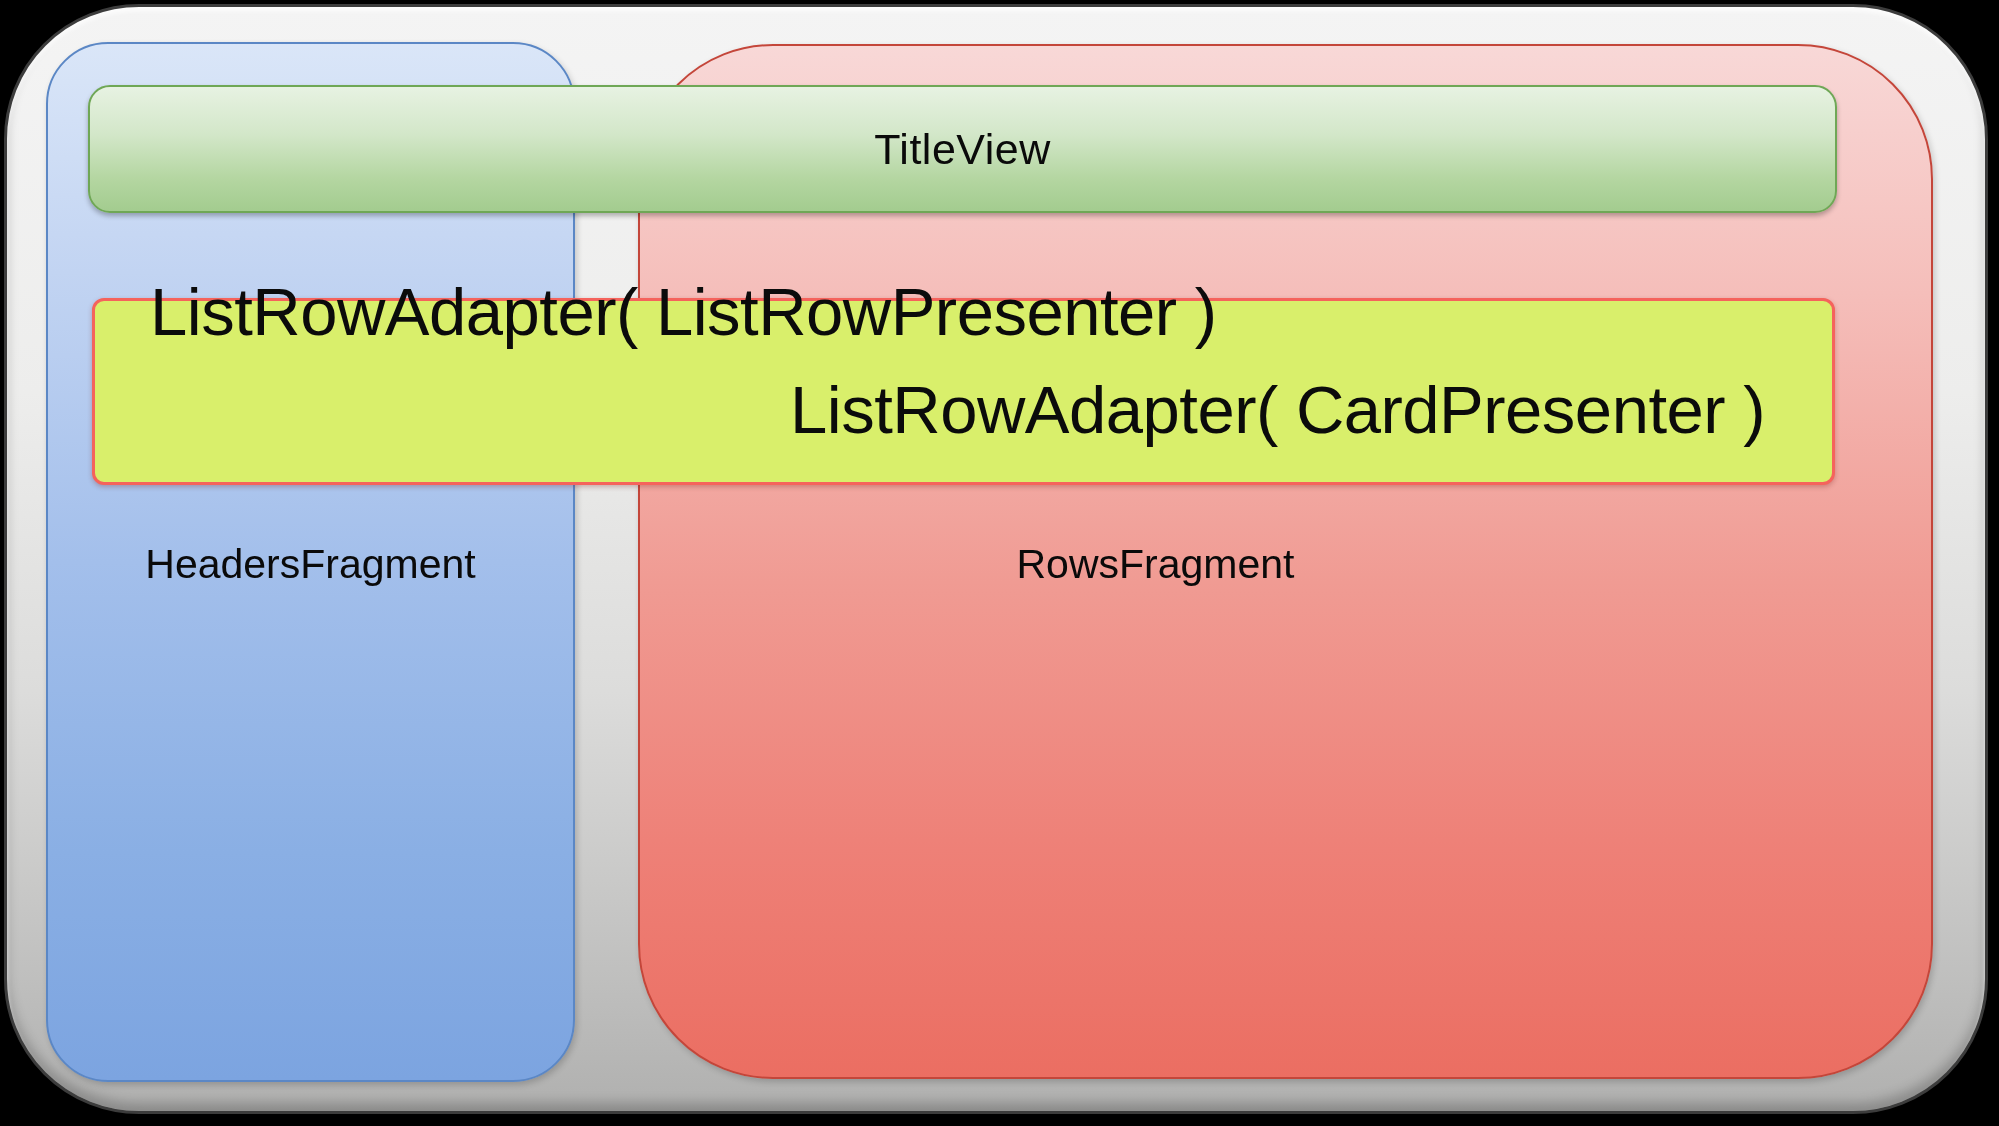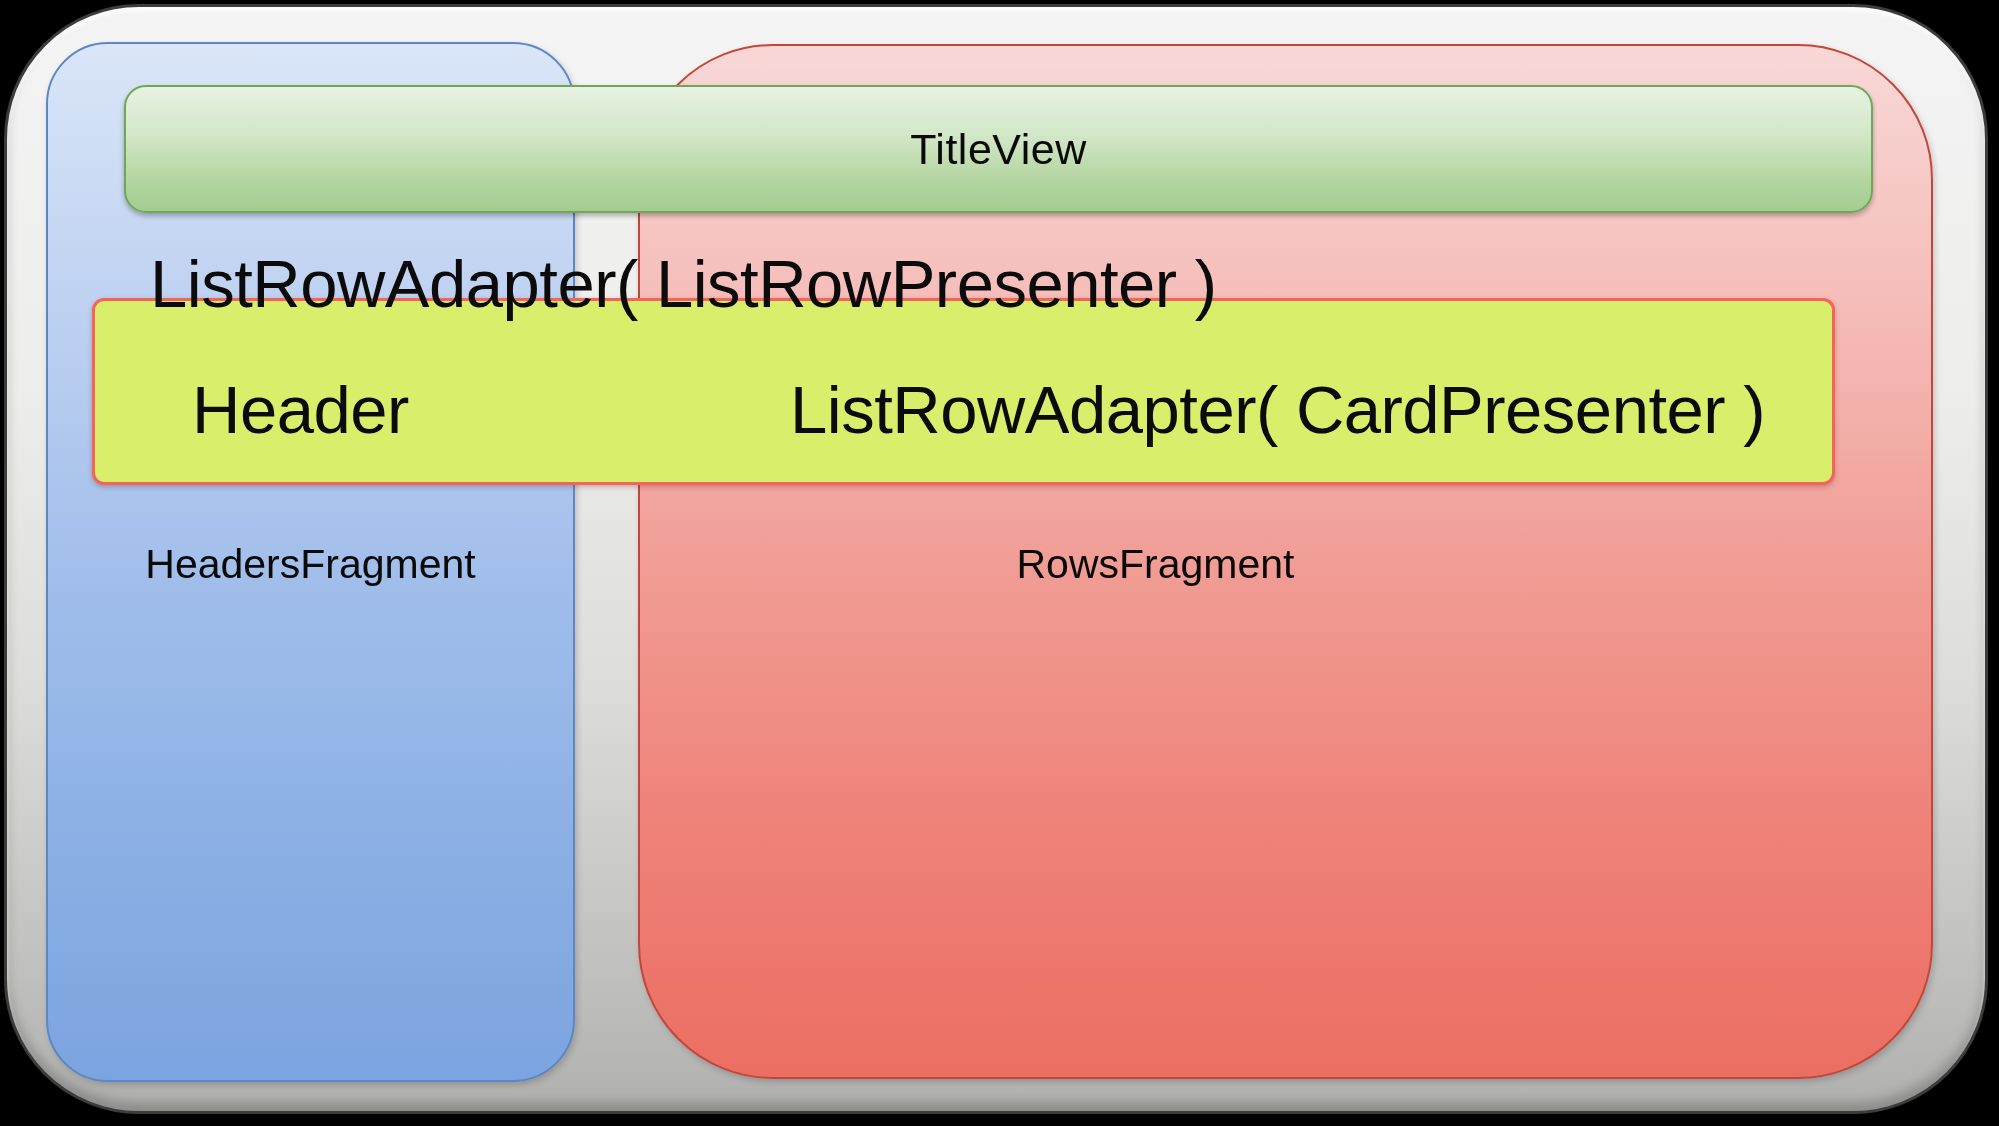--- a/index.html
+++ b/index.html
@@ -94,21 +94,20 @@
       #e7f2e2 0%,
       #d3e7c9 38%,
       #b4d6a1 74%,
       #a3cc8f 100%);
     box-shadow: 0 3px 5px rgba(0,0,0,0.28);
     box-sizing: border-box;
     display: flex;
     align-items: center;
     justify-content: center;
     z-index: 3;
-    margin-left: 36px;
   }
 
   .title-bar-label {
     font-size: 43px;
     color: #0a0a0a;
     letter-spacing: 0.5px;
   }
 
   
   .listrow-box {
@@ -131,21 +130,21 @@
     font-size: 67px;
     line-height: 1;
     color: #0b0b0b;
     white-space: nowrap;
     z-index: 6;
     letter-spacing: -0.5px;
   }
 
   .adapter-presenter-text {
     left: 150px;
-    top: 250px;
+    top: 278px;
   }
 
   .header-cell-text {
     left: 192px;
     top: 376px;
   }
 
   .card-adapter-text {
     left: 790px;
     top: 376px;
@@ -184,21 +183,20 @@
   <div class="rows-box"></div>
 
   <div class="title-bar">
     <span class="title-bar-label">TitleView</span>
   </div>
 
   <div class="listrow-box"></div>
 
   <div class="big-text adapter-presenter-text">ListRowAdapter( ListRowPresenter )</div>
 
-  <div class="big-text header-cell-text">Header</div>
 
   <div class="big-text card-adapter-text">ListRowAdapter( CardPresenter )</div>
 
   <div class="fragment-label headers-label">HeadersFragment</div>
 
   <div class="fragment-label rows-label">RowsFragment</div>
 
 </div>
 
 </body></html>

